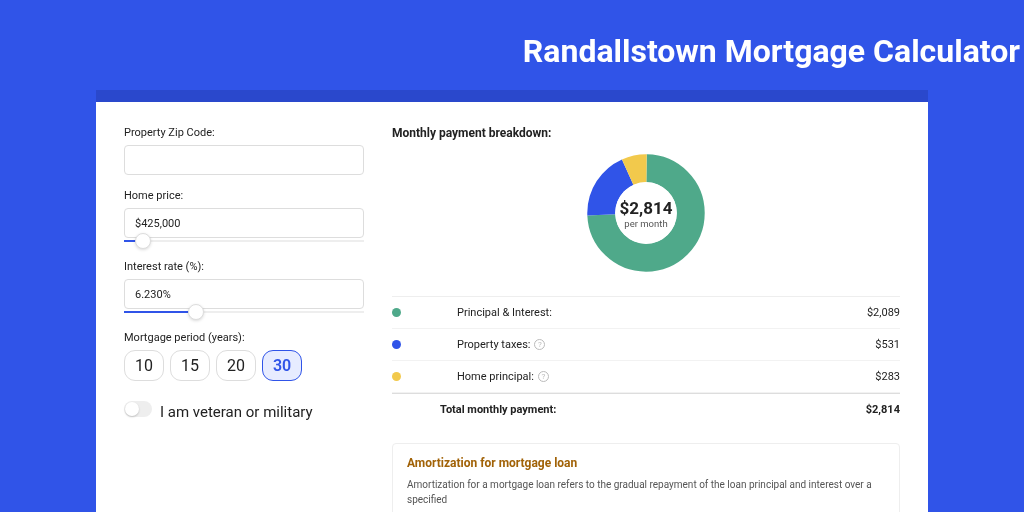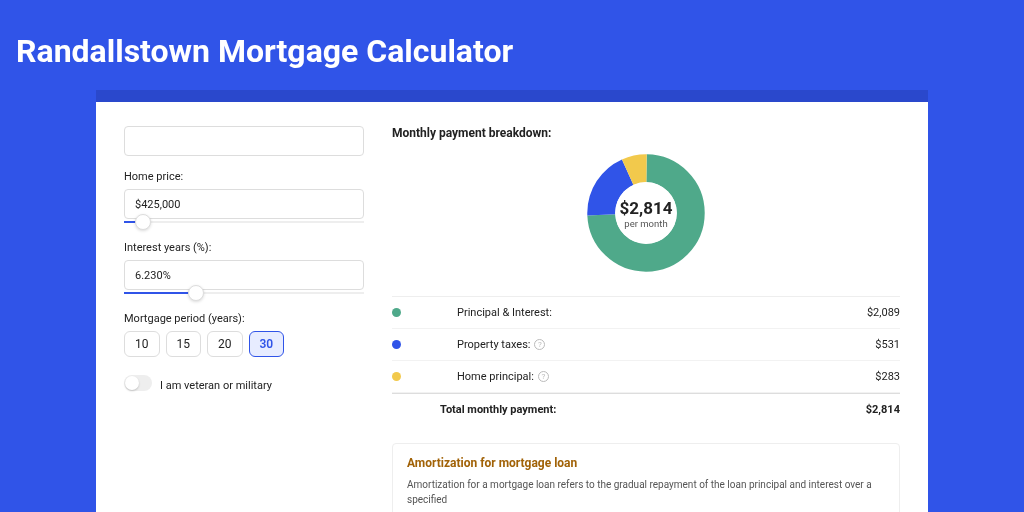--- a/index.html
+++ b/index.html
@@ -1,38 +1,38 @@
 <!DOCTYPE html>
 <html><head>
 <meta charset="utf-8">
 <style>
   * { box-sizing: border-box; margin: 0; padding: 0; font-family: -apple-system, BlinkMacSystemFont, "Segoe UI", Roboto, Arial, sans-serif; }
   body { background: #3054e8; width: 1024px; height: 512px; overflow: hidden; }
-  .page-title { color: #fff; font-size: 32px; font-weight: 700; text-align: left; padding: 32px 16px 20px; }
+  .page-title { color: #fff; font-size: 32px; font-weight: 700; text-align: right; padding: 32px 4px 20px; }
   .shadow-strip { background: #2a48cc; height: 12px; margin: 0 96px; }
   .card { background: #fff; margin: 0 96px; padding: 24px 28px; display: flex; gap: 28px; height: 420px; }
   .col-left { width: 240px; flex-shrink: 0; }
   .col-right { flex: 1; }
   .field { margin-bottom: 14px; }
   .label { font-size: 11px; color: #222; margin-bottom: 6px; display: block; }
   .input { width: 100%; height: 30px; border: 1px solid #ddd; border-radius: 4px; padding: 0 10px; font-size: 11px; color: #222; }
   .slider { position: relative; height: 10px; margin-top: -2px; }
   .slider-track { position: absolute; left: 0; right: 0; top: 4px; height: 2px; background: #eee; }
   .slider-fill { position: absolute; left: 0; top: 4px; height: 2px; background: #3054e8; }
   .slider-thumb { position: absolute; top: -3px; width: 16px; height: 16px; background: #fff; border: 1px solid #ddd; border-radius: 50%; box-shadow: 0 1px 3px rgba(0,0,0,0.15); transform: translateX(-50%); }
   .row-2 { display: flex; gap: 8px; }
   .row-2 .input:first-child { flex: 1.8; }
   .row-2 .input:last-child { flex: 1; }
   .pill-row { display: flex; gap: 6px; }
-  .pill { border: 1px solid #ddd; border-radius: 6px; padding: 5px 10px; font-size: 12px; color: #222; background: #fff; cursor: pointer; }
+  .pill { border: 1px solid #ddd; border-radius: 11px; padding: 5px 10px; font-size: 16px; color: #222; background: #fff; cursor: pointer; }
   .pill.active { background: #e7ecff; border-color: #3054e8; color: #3054e8; font-weight: 600; }
   .toggle-row { display: flex; align-items: center; gap: 8px; margin-top: 16px; }
   .toggle { width: 28px; height: 16px; background: #eee; border-radius: 8px; position: relative; }
   .toggle-knob { position: absolute; left: 1px; top: 1px; width: 14px; height: 14px; background: #fff; border-radius: 50%; box-shadow: 0 1px 2px rgba(0,0,0,0.2); }
-  .toggle-label { font-size: 11px; color: #222; margin-top: 6px; }
+  .toggle-label { font-size: 15px; color: #222; margin-top: 6px; }
   .breakdown-title { font-size: 12px; font-weight: 700; color: #222; margin-bottom: 14px; }
   .donut-wrap { display: flex; justify-content: center; margin-bottom: 24px; }
   .donut { position: relative; width: 118px; height: 118px; }
   .donut-center { position: absolute; inset: 0; display: flex; flex-direction: column; align-items: center; justify-content: center; }
   .donut-amount { font-size: 17px; font-weight: 700; color: #222; }
   .donut-sub { font-size: 9.5px; color: #555; }
   .legend { border-top: 1px solid #eee; }
   .legend-row { display: flex; align-items: center; padding: 9px 0; border-bottom: 1px solid #f2f2f2; }
   .legend-row.total { border-top: 1px solid #ddd; border-bottom: none; }
   .dot { width: 9px; height: 9px; border-radius: 50%; margin-right: 8px; flex-shrink: 0; }
@@ -48,36 +48,37 @@
 </head>
 <body>
 
 <h1 class="page-title">Randallstown Mortgage Calculator</h1>
 <div class="shadow-strip"></div>
 
 <div class="card">
   <div class="col-left">
 
     <div class="field">
+      <label class="label">Property Zip Code:</label>
       <input class="input" value="" style="">
     </div>
 
     <div class="field">
       <label class="label">Home price:</label>
       <input class="input" value="$425,000" style="">
       <div class="slider">
         <div class="slider-track"></div>
         <div class="slider-fill" style="width:8%"></div>
         <div class="slider-thumb" style="left:8%"></div>
       </div>
     </div>
 
 
     <div class="field">
-      <label class="label">Interest years (%):</label>
+      <label class="label">Interest rate (%):</label>
       <input class="input" value="6.230%" style="">
       <div class="slider">
         <div class="slider-track"></div>
         <div class="slider-fill" style="width:30%"></div>
         <div class="slider-thumb" style="left:30%"></div>
       </div>
     </div>
 
     <div class="field">
       <label class="label">Mortgage period (years):</label>

